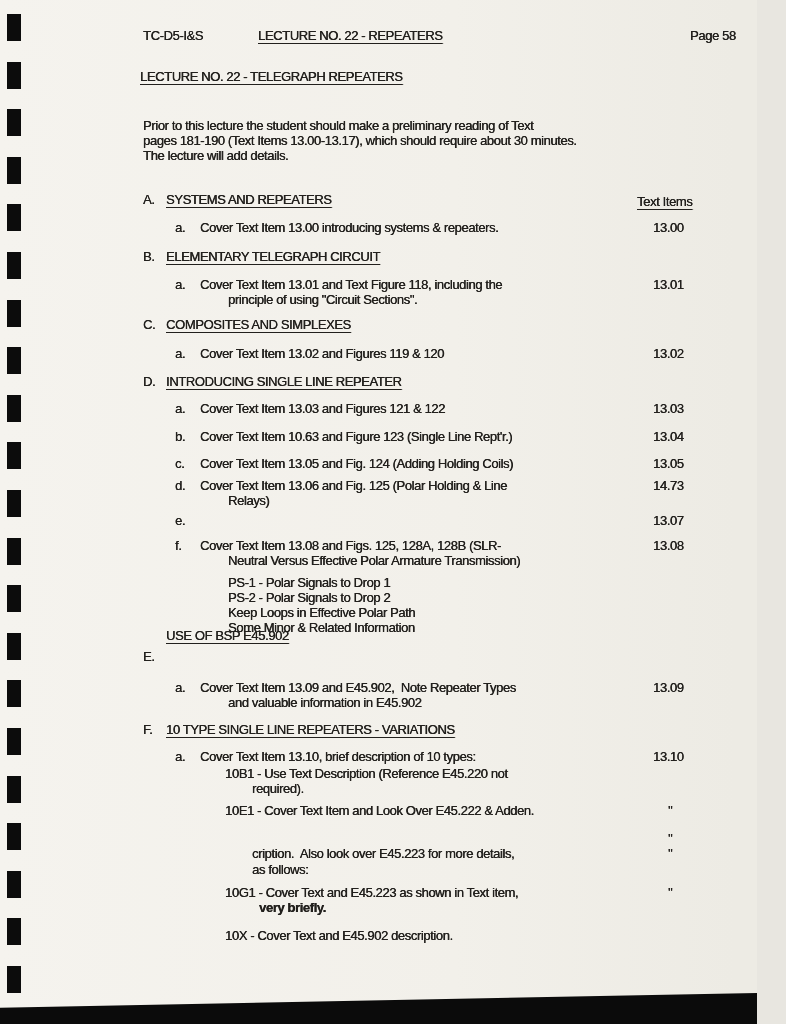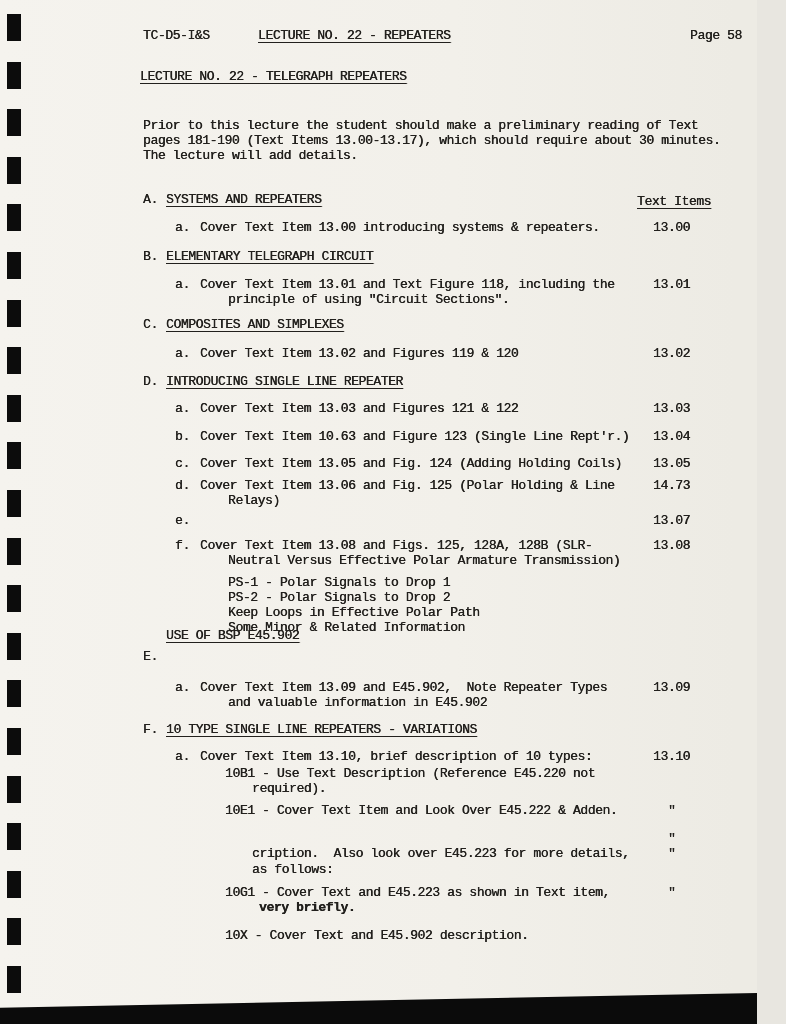--- a/index.html
+++ b/index.html
@@ -1,19 +1,19 @@
 <!DOCTYPE html>
 <html><head>
 <meta charset="utf-8">
 <style>
   html,body{margin:0;padding:0;background:#e8e6e0;}
   .page{
     position:relative;width:757px;height:1024px;overflow:hidden;
     background:linear-gradient(to right,#f5f3ee 0%,#f2f0ea 60%,#edebe4 97%);
-    font-family:Liberation Mono, monospace;
+    font-family:Liberation Sans, sans-serif;
     color:#22201d;
   }
   .t{
     position:absolute;
     font-size:13px;line-height:15px;letter-spacing:-0.4px;
     white-space:pre;
     text-shadow:0.35px 0 0 currentColor;
   }
   .u{text-decoration:underline;text-decoration-thickness:1.3px;text-underline-offset:3px;}
   .b{font-weight:bold;margin-left:7px;}

